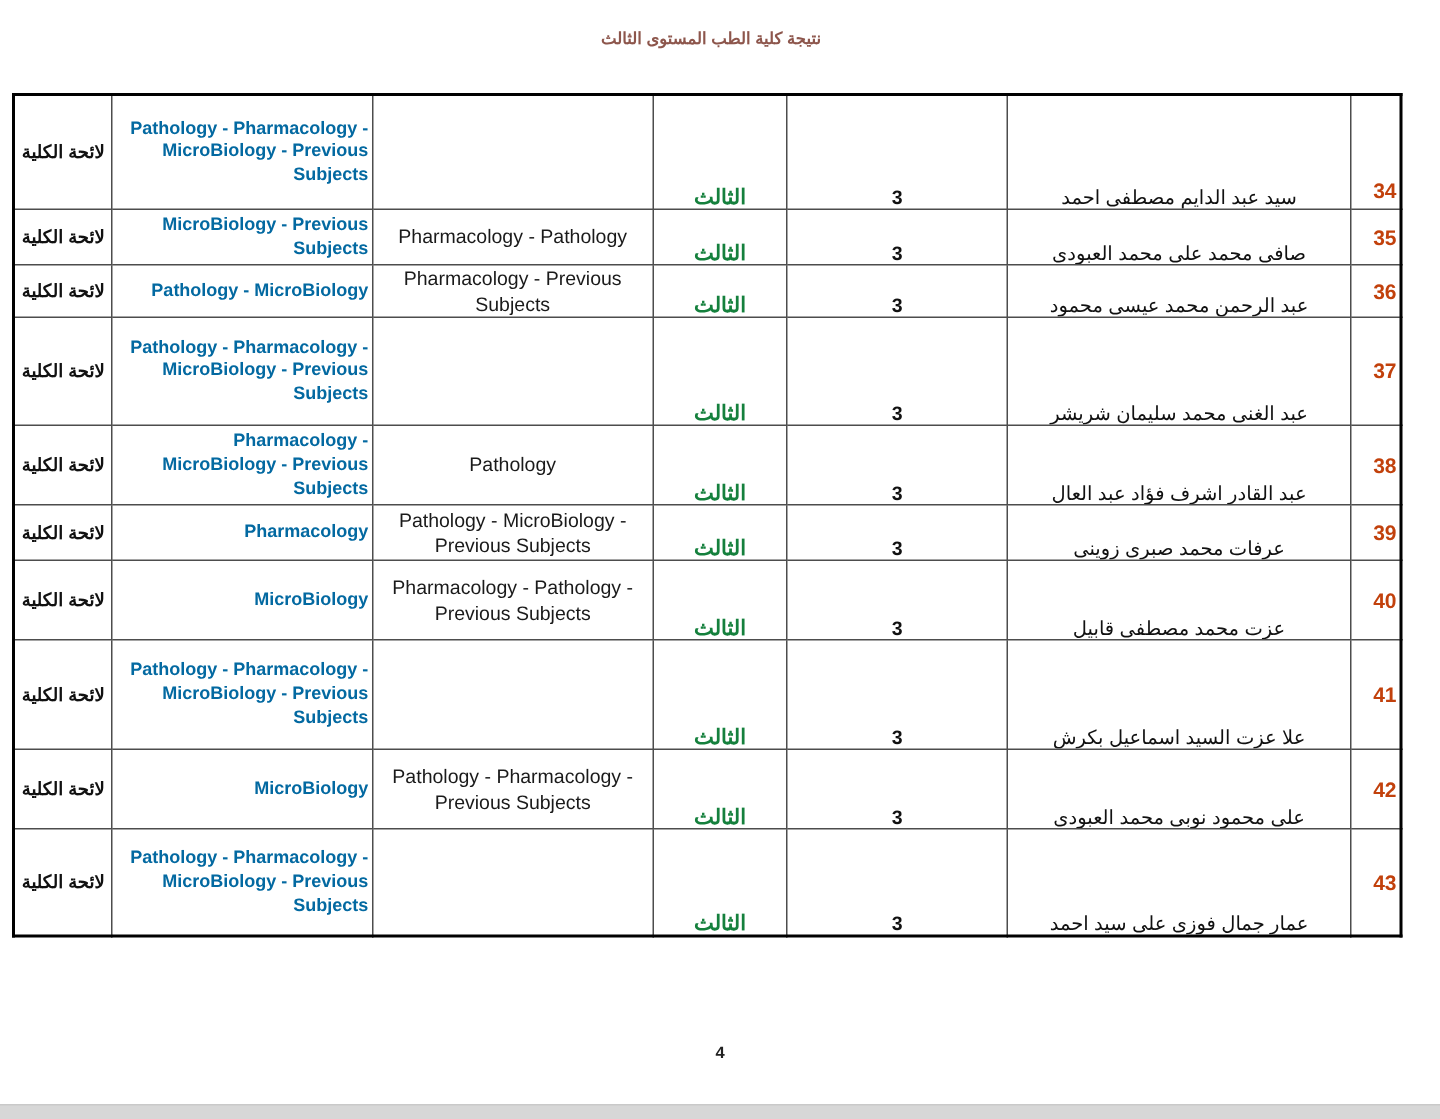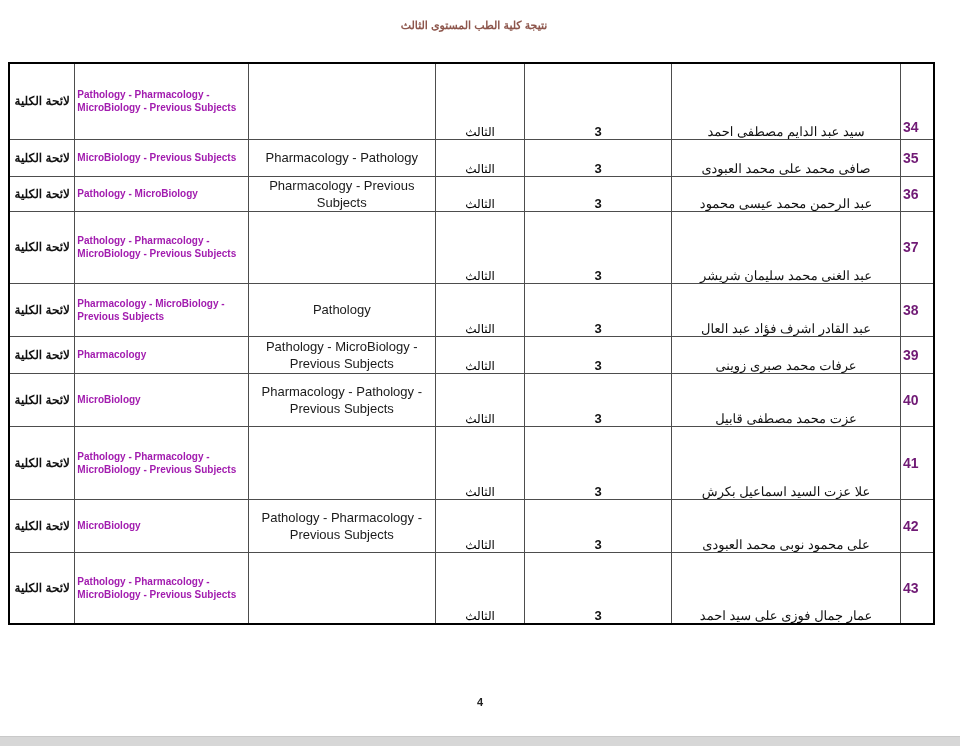--- a/index.html
+++ b/index.html
@@ -28,26 +28,26 @@
   col.w1{width:65px;} col.w2{width:171px;} col.w3{width:185px;}
   col.w4{width:88px;}  col.w5{width:145px;} col.w6{width:226px;}
   col.w7{width:33px;}
   
   tr.h0{height:76px;} tr.h1{height:37px;} tr.h2{height:35px;}
   tr.h3{height:72px;} tr.h4{height:53px;} tr.h5{height:37px;}
   tr.h6{height:53px;} tr.h7{height:73px;} tr.h8{height:53px;}
   tr.h9{height:72px;}
   
   td.c1{font-weight:700;font-size:12px;text-align:center;vertical-align:middle;direction:rtl;color:#111;}
-  td.c2{font-weight:700;font-size:10px;line-height:1.32;text-align:left;vertical-align:middle;color:#a21caf;}
+  td.c2{font-weight:700;font-size:12px;line-height:1.32;text-align:right;vertical-align:middle;color:#0369a1;}
   td.c3{font-size:13px;line-height:1.32;text-align:center;vertical-align:middle;color:#1a1a1a;}
-  td.c4{font-weight:400;font-size:12px;text-align:center;vertical-align:bottom;padding-bottom:3px;direction:rtl;color:#000000;}
+  td.c4{font-weight:700;font-size:14px;text-align:center;vertical-align:bottom;padding-bottom:3px;direction:rtl;color:#15803d;}
   td.c5{font-weight:700;font-size:13px;text-align:center;vertical-align:bottom;padding-bottom:3px;color:#111;}
   td.c6{font-weight:400;font-size:13px;text-align:center;vertical-align:bottom;padding-bottom:4px;direction:rtl;color:#111;}
-  td.c7{font-weight:700;font-size:14px;text-align:left;vertical-align:middle;color:#701a75;}
+  td.c7{font-weight:700;font-size:14px;text-align:right;vertical-align:middle;color:#c2410c;}
   td.c7.vb{vertical-align:bottom;padding-bottom:4px;}
   .page-num{
     position:absolute;top:696px;left:0;right:0;
     text-align:center;font-size:11px;font-weight:700;color:#222;
   }
   .bottom-bar{
     position:absolute;left:0;bottom:0;width:100%;height:9px;
     background:#d7d7d7;border-top:1px solid #c9c9c9;
   }
 </style>

